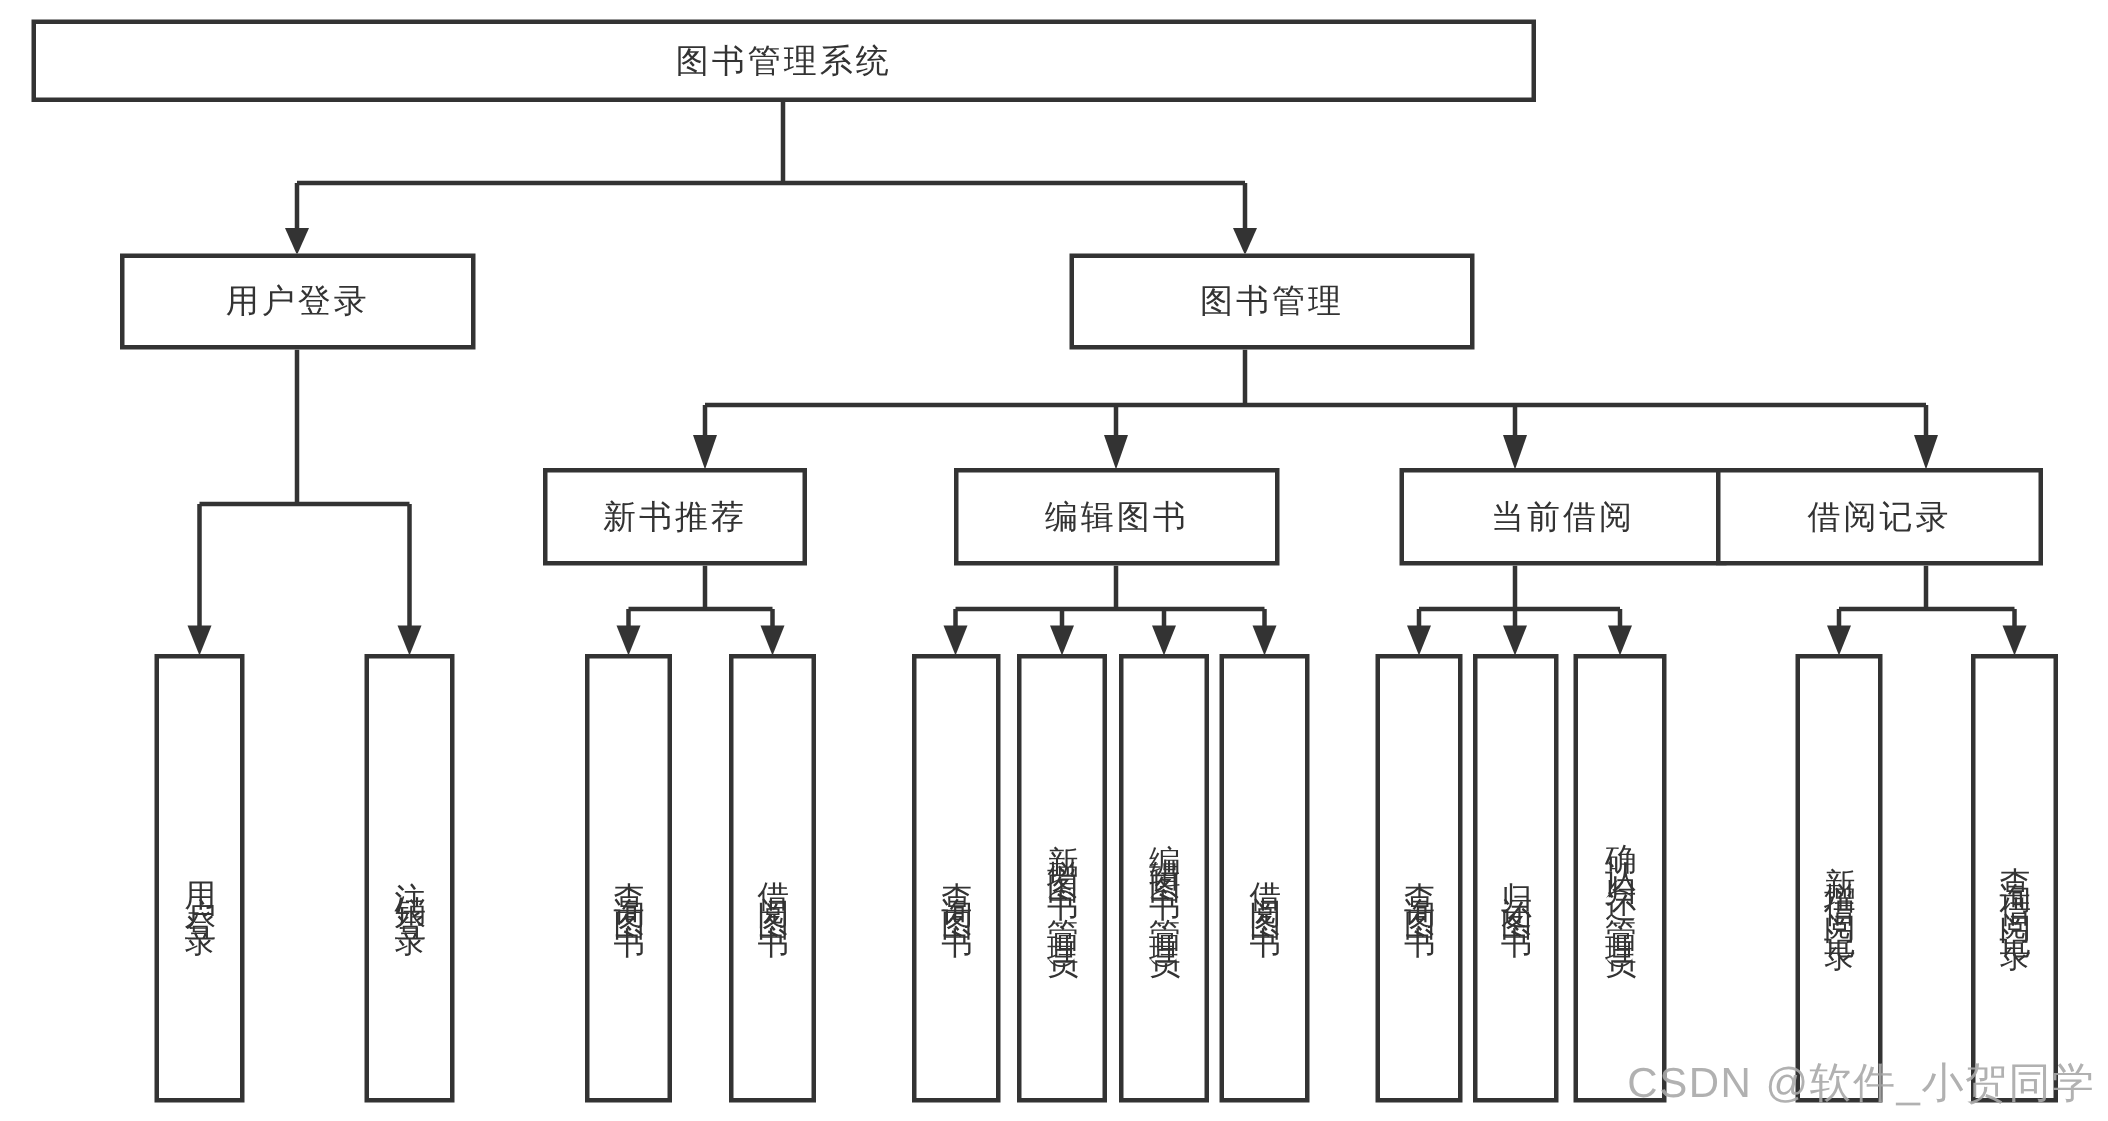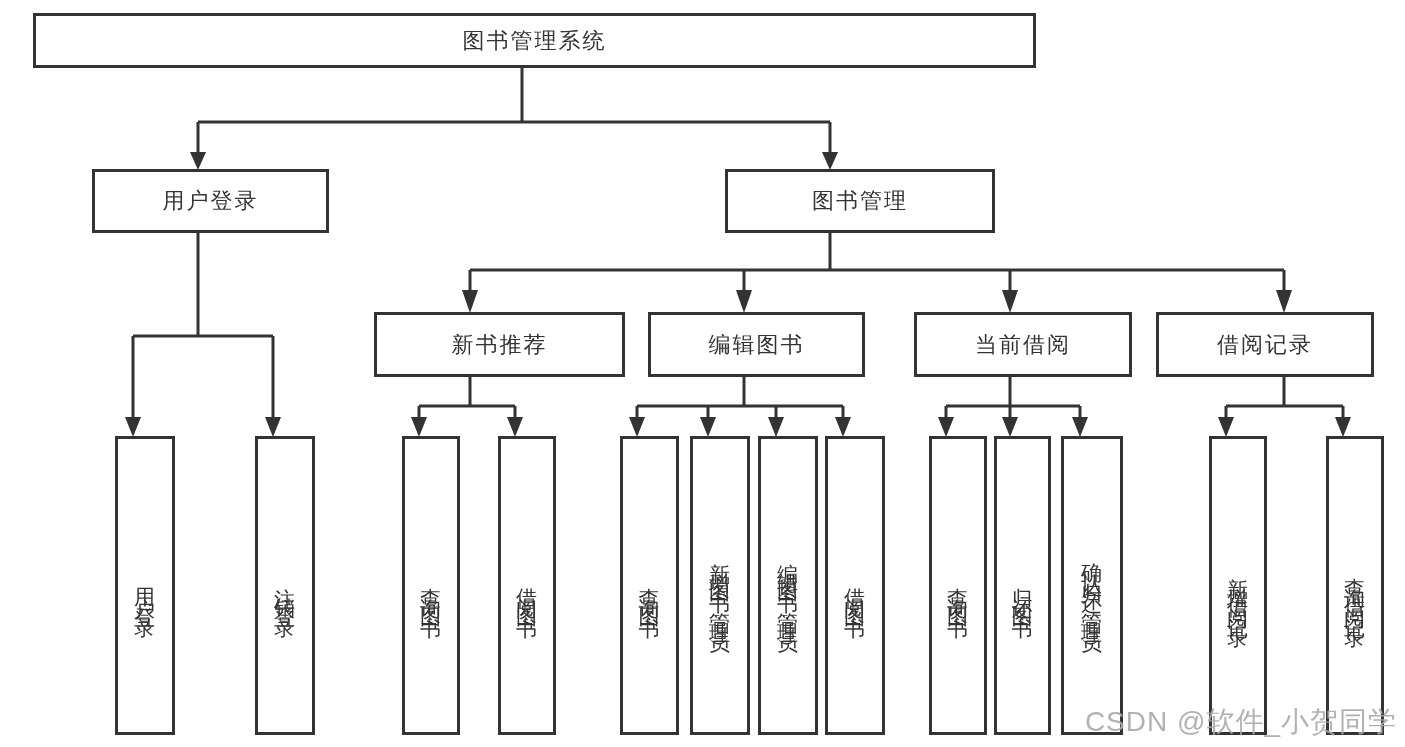--- a/index.html
+++ b/index.html
@@ -5,38 +5,38 @@
   html,body{margin:0;padding:0;}
   body{
     width:1405px;height:747px;position:relative;overflow:hidden;
     background:#ffffff;
     font-family:"Liberation Sans","DejaVu Sans",sans-serif;
   }
   #connectors{position:absolute;left:0;top:0;z-index:1;}
   .box{
     position:absolute;box-sizing:border-box;z-index:2;
     border:3px solid #333333;background:#ffffff;color:#333333;
-    display:flex;align-items:center;justify-content:center;margin-left:12px;
+    display:flex;align-items:center;justify-content:center;
   }
   .h-label{font-size:22px;letter-spacing:2px;white-space:nowrap;}
   .leaf .v-label{
     writing-mode:vertical-rl;
     font-size:21px;letter-spacing:10px;line-height:1;
     margin-bottom:-10px; 
     white-space:nowrap;
   }
   
   .n-root   {left:21px;  top:13px;  width:1003px;height:55px;}
   
   .n-login  {left:80px;  top:169px; width:237px; height:64px;}
   .n-bookmgmt{left:713px;top:169px; width:270px; height:64px;}
   
-  .n-newrec {left:362px; top:312px; width:251px; height:65px;}
+  .n-newrec {left:362px; top:312px; width:176px; height:65px;}
   .n-borrow {left:636px; top:312px; width:217px; height:65px;}
-  .n-current{left:902px; top:312px; width:218px; height:65px;}
+  .n-current{left:933px; top:312px; width:218px; height:65px;}
   .n-record {left:1144px;top:312px; width:218px; height:65px;}
   
   .leaf{top:436px;height:299px;}
   .lf-1 {left:103px; width:60px;}
   .lf-2 {left:243px; width:60px;}
   .lf-3 {left:390px; width:58px;}
   .lf-4 {left:486px; width:58px;}
   .lf-5 {left:608px; width:59px;}
   .lf-6 {left:678px; width:60px;}
   .lf-7 {left:746px; width:60px;}

